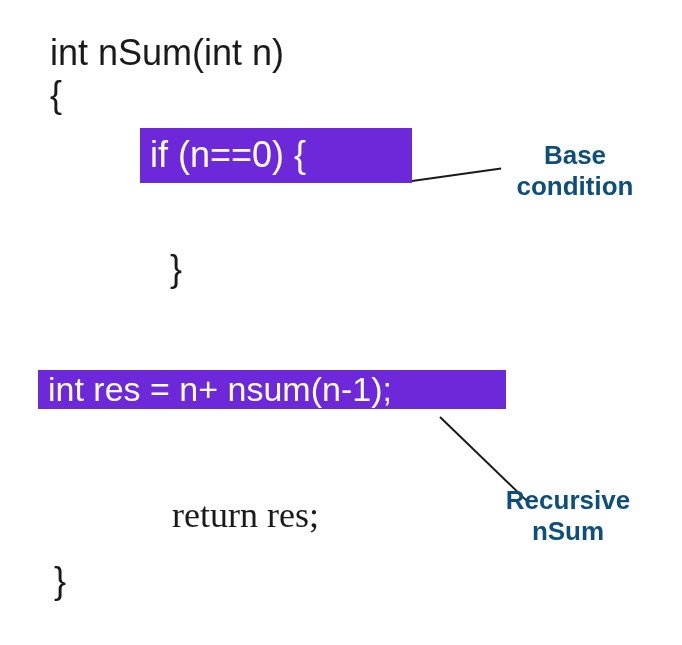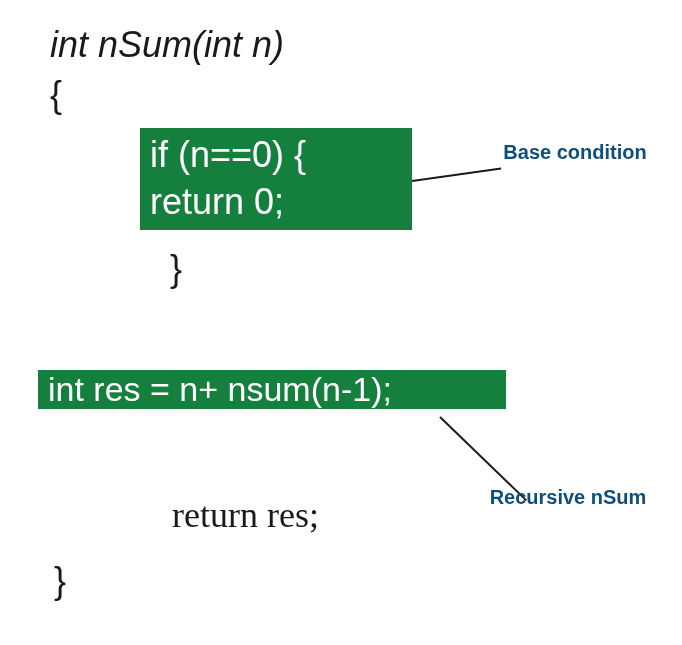--- a/index.html
+++ b/index.html
@@ -14,45 +14,45 @@
       font-family: 'Segoe UI', Arial, sans-serif;
       position: relative;
     }
     .code-text {
       font-size: 36px;
       color: #1a1a1a;
       font-weight: 400;
       white-space: pre;
     }
     .highlight-box {
-      background: #15803d;
+      background: #6d28d9;
       color: #ffffff;
       padding: 4px 10px;
       display: inline-block;
     }
     .highlight-text {
       font-size: 36px;
       font-weight: 400;
       white-space: pre;
     }
     .label {
       color: #0d4f7a;
       font-weight: 700;
-      font-size: 20px;
+      font-size: 26px;
       text-align: center;
       position: absolute;
     }
     .connector-line {
       position: absolute;
       background: #1a1a1a;
       height: 2px;
     }
     
     
-    #line1 { position: absolute; left: 50px; top: 24px; font-style: italic; }
+    #line1 { position: absolute; left: 50px; top: 32px; }
     #brace-open { position: absolute; left: 50px; top: 74px; }
     
     #highlight1 { position: absolute; left: 140px; top: 128px; width: 272px; }
     #highlight1 .highlight-text { line-height: 1.3; }
     
     #brace-close-inner { position: absolute; left: 170px; top: 248px; }
     
     #highlight2 { position: absolute; left: 38px; top: 370px; width: 468px; padding: 0 10px; }
     #highlight2 .highlight-text { font-size: 34px; }
     
@@ -82,21 +82,20 @@
   </style>
 </head>
 <body>
 
 <div id="line1" class="code-text">int nSum(int n)</div>
 
 <div id="brace-open" class="code-text">{</div>
 
 <div id="highlight1" class="highlight-box">
   <div class="highlight-text">if (n==0) {</div>
-  <div class="highlight-text">return 0;</div>
 </div>
 
 <div id="connector1" class="connector-line"></div>
 
 <div id="label-base" class="label">Base condition</div>
 
 <div id="brace-close-inner" class="code-text">}</div>
 
 <div id="highlight2" class="highlight-box">
   <div class="highlight-text">int res = n+ nsum(n-1);</div>

